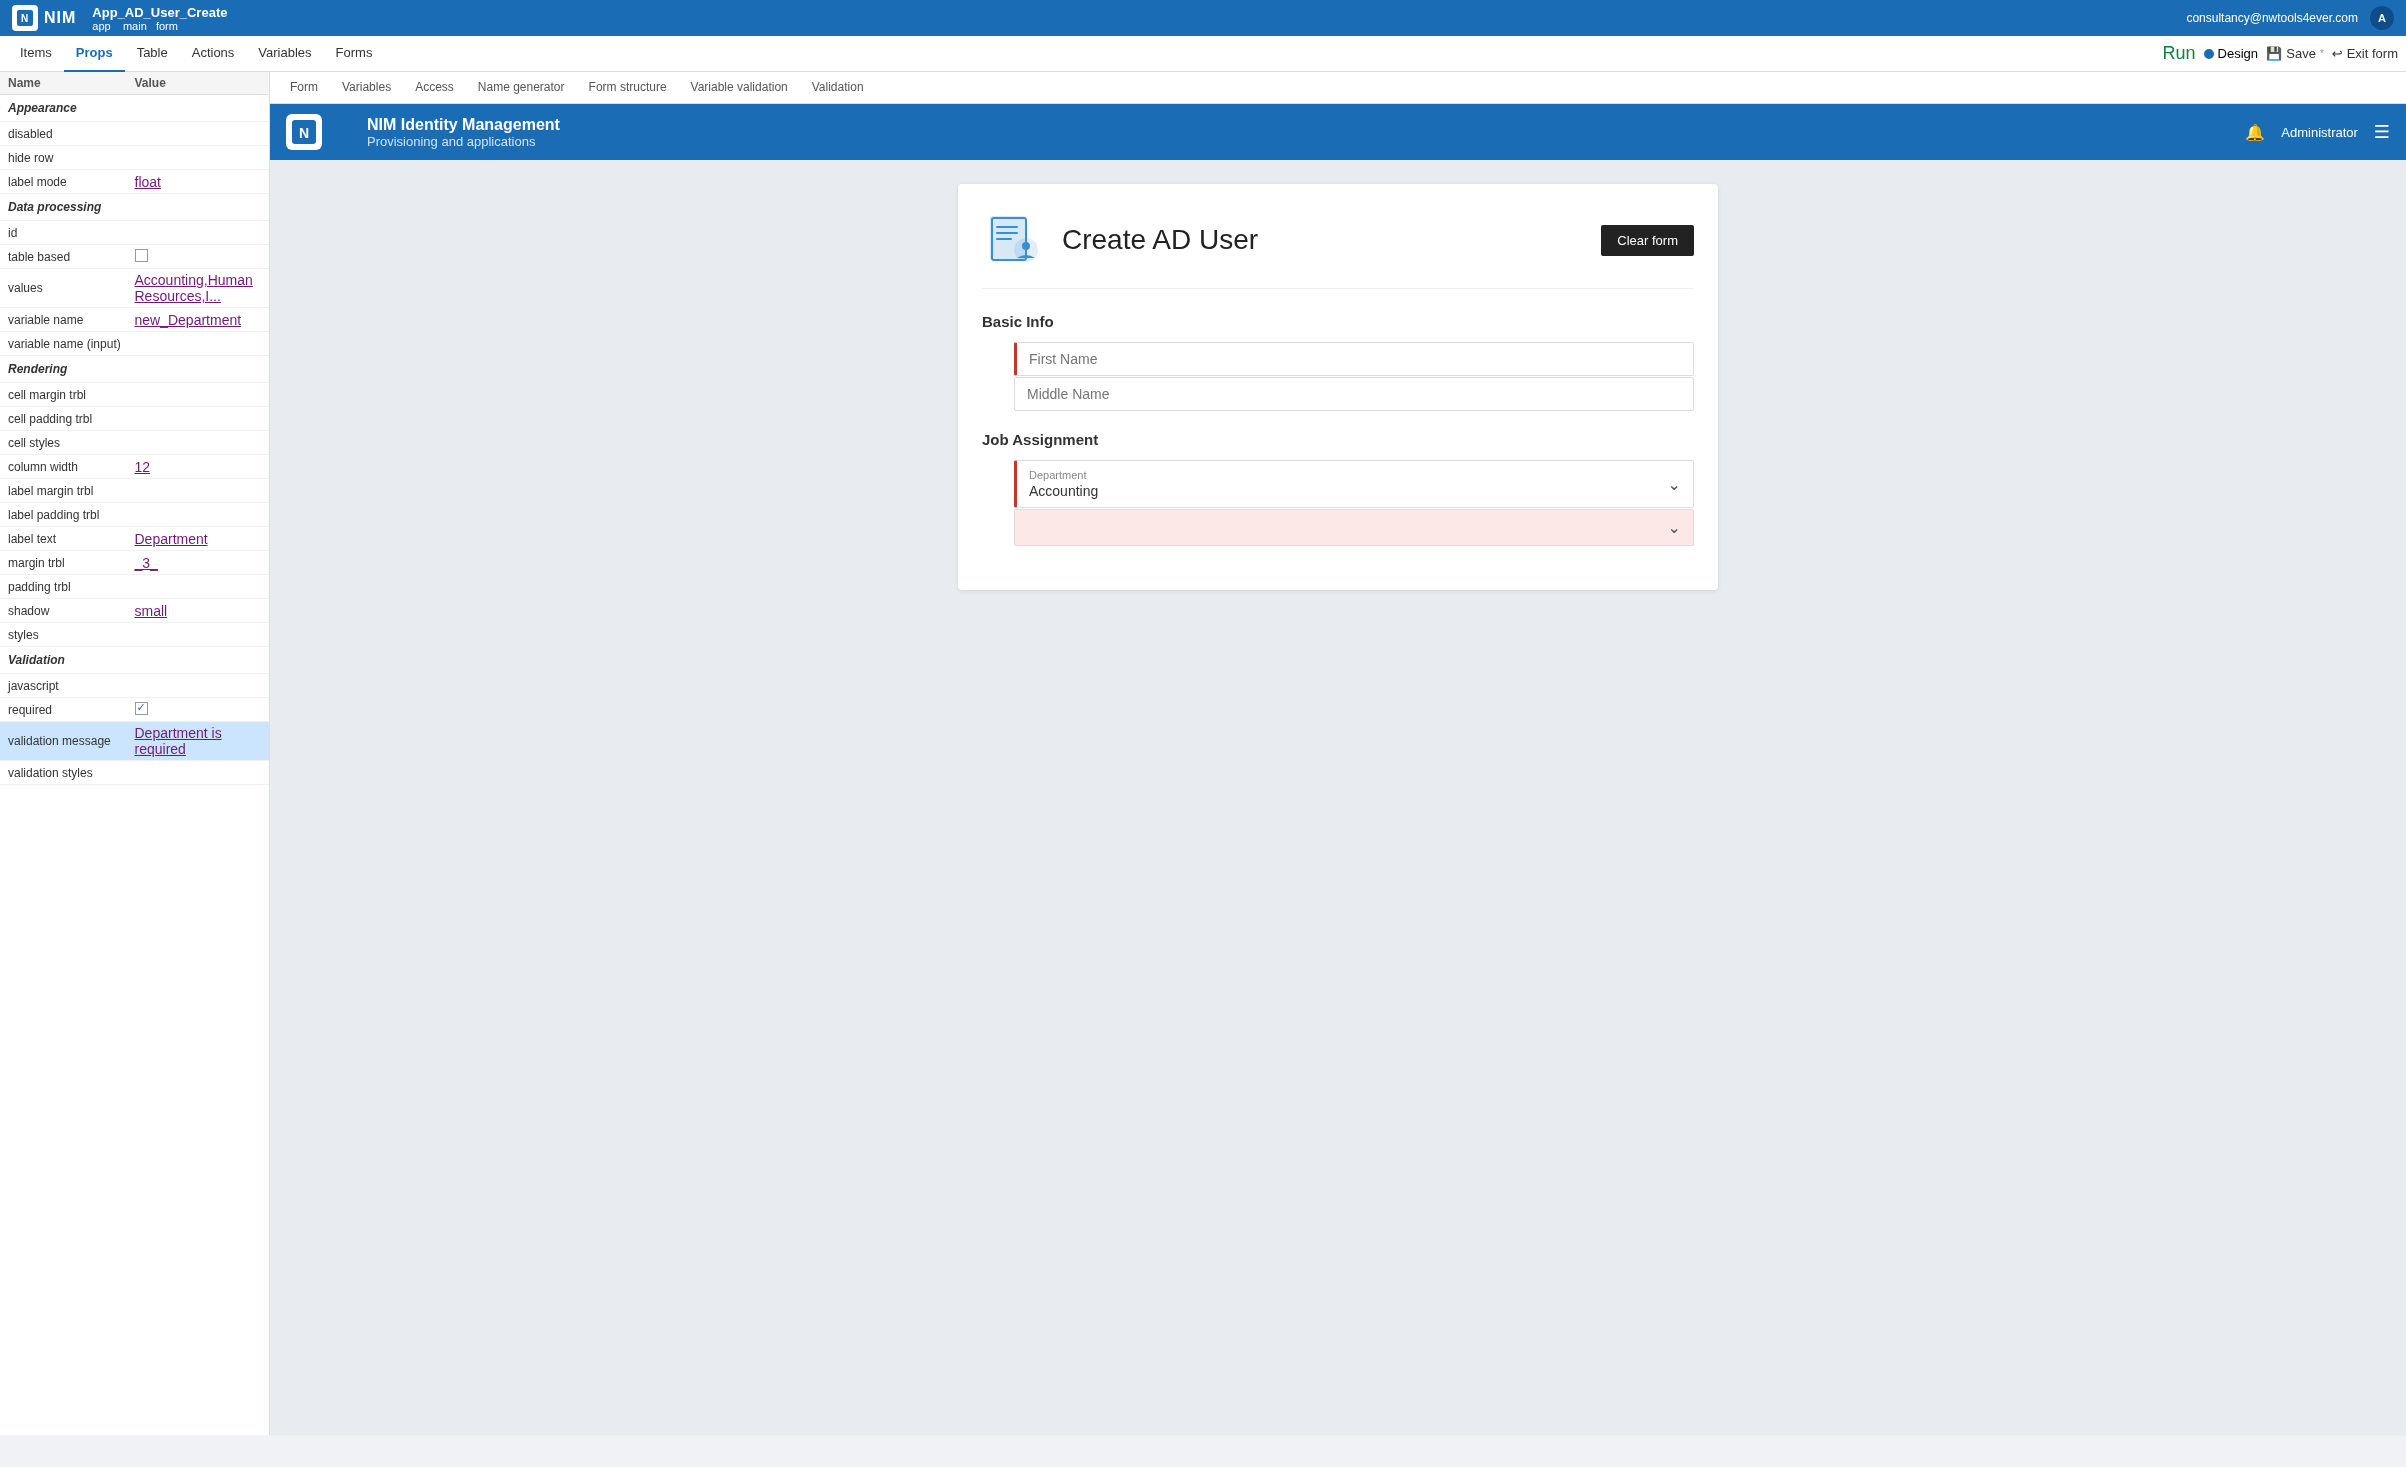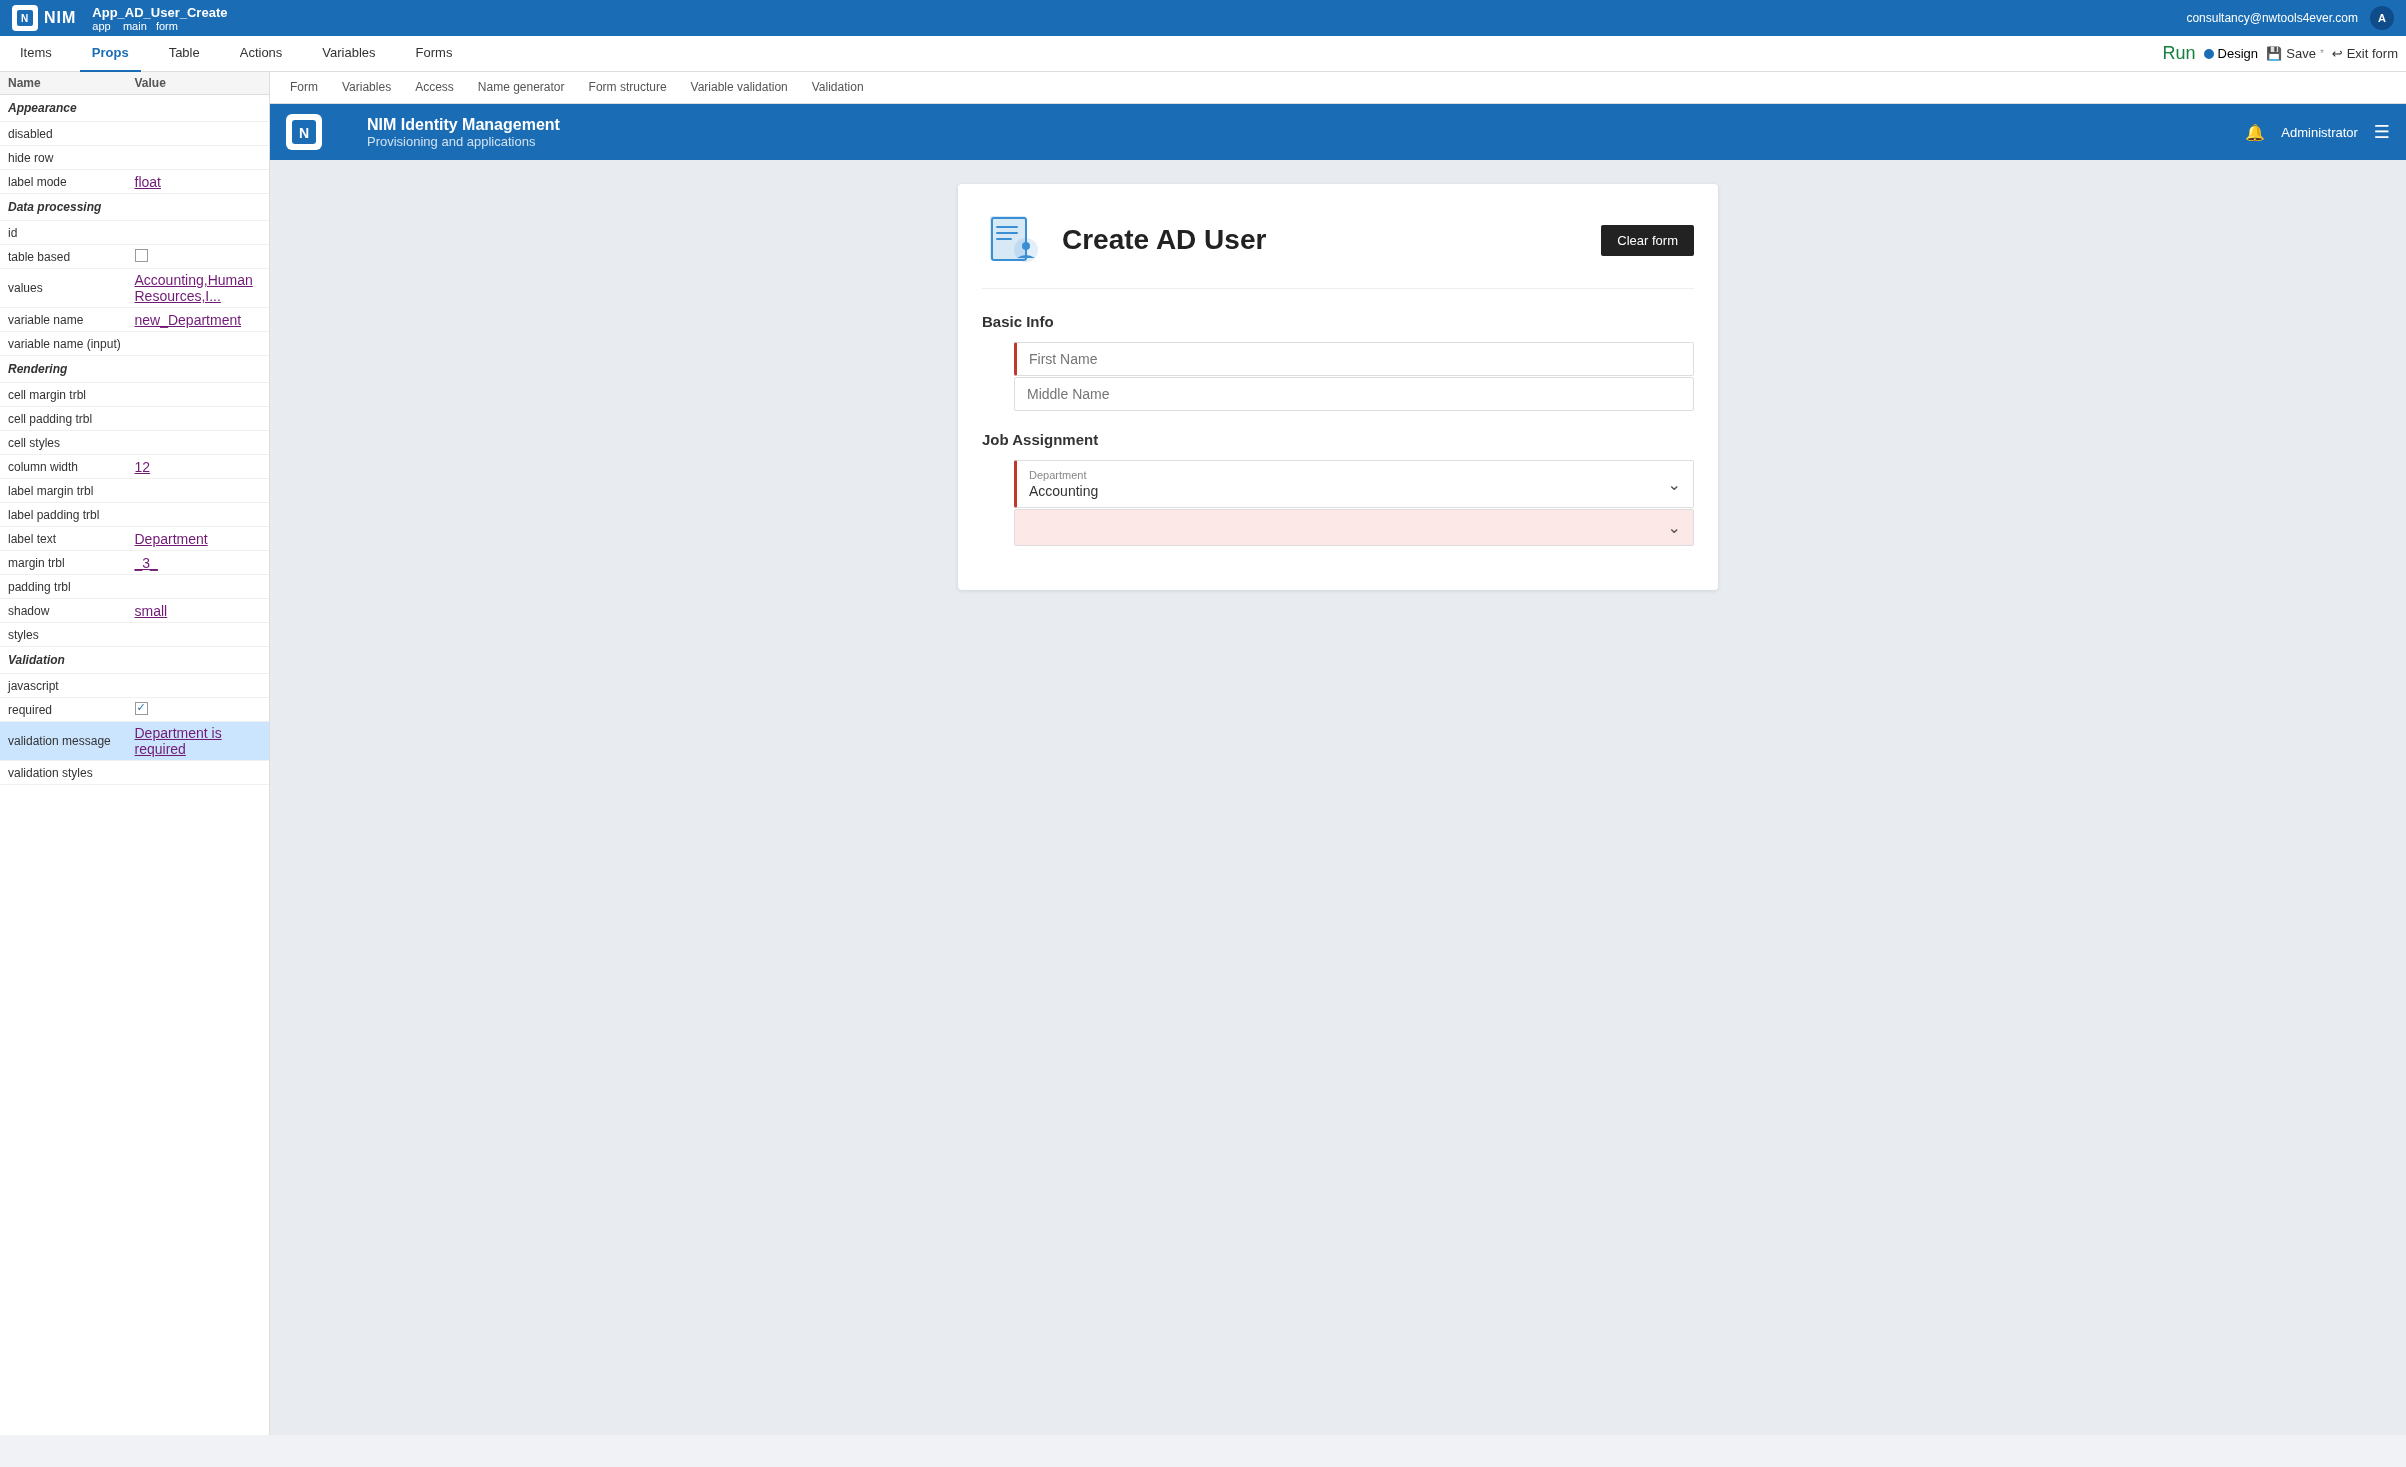--- a/index.html
+++ b/index.html
@@ -25,21 +25,21 @@
     .top-nav-right { margin-left: auto; display: flex; align-items: center; gap: 12px; font-size: 12px; }
     .user-avatar {
       width: 24px; height: 24px; background: #0f4c8a; border-radius: 50%;
       display: flex; align-items: center; justify-content: center; font-size: 11px; font-weight: bold;
     }
 
     
     .second-nav {
       display: flex; align-items: center;
       background: white; border-bottom: 1px solid #ddd;
-      height: 36px; padding: 0 8px; gap: 16px;
+      height: 36px; padding: 0 8px; gap: 0;
     }
     .nav-tab {
       padding: 0 12px; height: 36px; display: flex; align-items: center;
       font-size: 13px; cursor: pointer; color: #333; border-bottom: 2px solid transparent;
       white-space: nowrap;
     }
     .nav-tab.active { color: #1a6db5; border-bottom: 2px solid #1a6db5; font-weight: 600; }
     .second-nav-right { margin-left: auto; display: flex; align-items: center; gap: 8px; }
     .btn-run { background: none; border: none; color: #15803d; cursor: pointer; font-size: 18px; }
     .btn-design { display: flex; align-items: center; gap: 4px; background: none; border: none; cursor: pointer; font-size: 13px; }
@@ -121,21 +121,21 @@
     .form-card {
       background: white; border-radius: 4px; padding: 24px;
       width: 100%; max-width: 760px; box-shadow: 0 1px 4px rgba(0,0,0,0.1);
     }
     .form-card-header {
       display: flex; align-items: center; justify-content: space-between;
       padding-bottom: 16px; border-bottom: 1px solid #eee; margin-bottom: 24px;
     }
     .form-title-area { display: flex; align-items: center; gap: 16px; }
     .form-icon { width: 64px; height: 64px; }
-    .form-title { font-size: 28px; font-weight: 700; color: #222; }
+    .form-title { font-size: 28px; font-weight: 400; color: #222; }
     .btn-clear-form {
       background: #222; color: white; border: none; padding: 8px 16px;
       font-size: 13px; cursor: pointer; border-radius: 2px;
     }
 
     
     .form-section-title { font-size: 15px; font-weight: 600; color: #333; margin-bottom: 12px; }
     .form-group { margin-bottom: 1px; padding-left: 32px; }
     .form-input-wrapper {
       border: 1px solid #ddd; border-radius: 2px; padding: 8px 12px;

